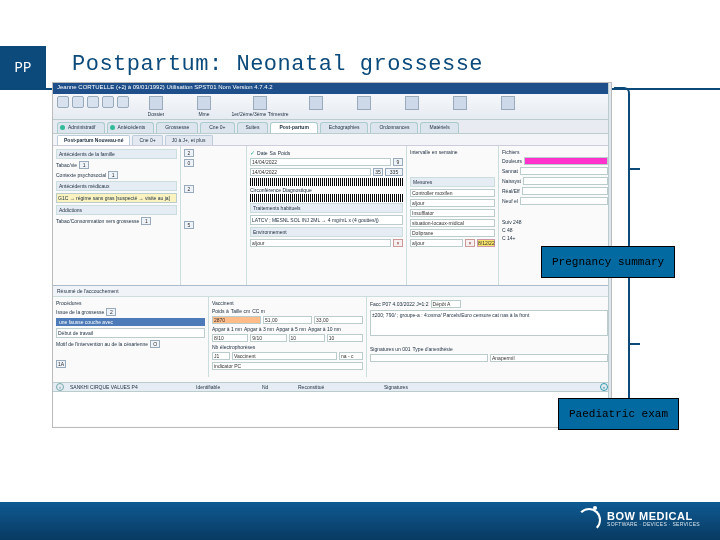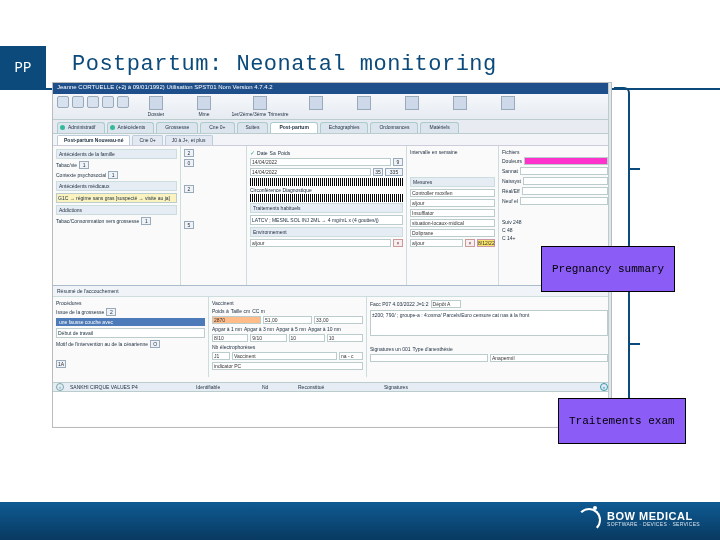--- a/index.html
+++ b/index.html
@@ -60,42 +60,42 @@
   .bot-head span { flex: 0 0 auto; }
   .bot-arrow { width: 8px; height: 8px; border: 1px solid #7aa; border-radius: 50%; text-align: center; line-height: 6px; color: #268; }
   .bot-body { height: 34px; background: #fff; }
   
   .bracket { position: absolute; border: 2px solid #0b4a7a; border-left: none; border-radius: 0 6px 6px 0; }
   .bracket1 { left: 614px; top: 87px; width: 16px; height: 164px; }
   .bracket1b { left: 630px; top: 168px; width: 10px; height: 2px; background:#0b4a7a; border:none; border-radius:0; }
   .bracket2 { left: 614px; top: 266px; width: 16px; height: 156px; }
   .bracket2b { left: 630px; top: 343px; width: 10px; height: 2px; background:#0b4a7a; border:none; border-radius:0; }
   
-  .callout { position: absolute; background: #8b5cf6; border: 1px solid #000; font-family: "Courier New", monospace; font-size: 11px; padding: 16px 10px; color: #000; }
+  .callout { position: absolute; background: #0369a1; border: 1px solid #000; font-family: "Courier New", monospace; font-size: 11px; padding: 9px 10px; color: #000; }
   .callout1 { left: 541px; top: 246px; }
   .callout2 { left: 558px; top: 398px; }
   
   .footer-bar { position: absolute; left: 0; bottom: 0; width: 720px; height: 38px; background: linear-gradient(#0f5a93,#083a61); }
   .logo { position: absolute; right: 20px; bottom: 8px; display: flex; align-items: center; gap: 6px; margin-top: 8px; }
   .logo-mark { width: 26px; height: 26px; position: relative; }
   .logo-mark::before { content:""; position:absolute; width:20px; height:20px; border: 2px solid #fff; border-left-color: transparent; border-bottom-color: transparent; border-radius: 50%; left:2px; top:2px; }
   .logo-mark::after { content:""; position:absolute; width:4px; height:4px; background:#fff; border-radius:50%; left:18px; top:0; }
   .logo-text { color: #fff; font-size: 10px; line-height: 1.1; }
   .logo-text .main { font-weight: bold; font-size: 11px; letter-spacing: 0.5px; }
   .logo-text .sub { font-size: 5px; opacity: 0.85; letter-spacing: 0.3px; }
   
   .right-edge { position:absolute; right:0; top:0; width:3px; height:100%; background:#dfe6ee; border-left:1px solid #bcc; }
 </style>
 </head>
 <body>
 
 <div class="top-bar">
   <div class="pp-box">PP</div>
   <div class="title-wrap">
-    <div class="title">Postpartum: Neonatal monitoring</div>
+    <div class="title">Postpartum: Neonatal grossesse</div>
   </div>
 </div>
 
 <div class="screenshot">
   <div class="win-title">Jeanne CORTUELLE (+2j à 09/01/1992)   Utilisation SPST01 Nom   Version 4.7.4.2</div>
   <div class="toolbar">
     <div class="toolbar-icons">
       <div class="tbtn"></div>
       <div class="tbtn"></div>
       <div class="tbtn"></div>
@@ -361,21 +361,21 @@
 
   <div class="right-edge"></div>
 </div>
 
 <div class="bracket bracket1"></div>
 <div class="bracket bracket1b"></div>
 <div class="bracket bracket2"></div>
 <div class="bracket bracket2b"></div>
 
 <div class="callout callout1">Pregnancy summary</div>
-<div class="callout callout2">Traitements exam</div>
+<div class="callout callout2">Paediatric exam</div>
 
 <div class="footer-bar">
   <div class="logo">
     <div class="logo-mark"></div>
     <div class="logo-text">
       <div class="main">BOW MEDICAL</div>
       <div class="sub">SOFTWARE · DEVICES · SERVICES</div>
     </div>
   </div>
 </div>

